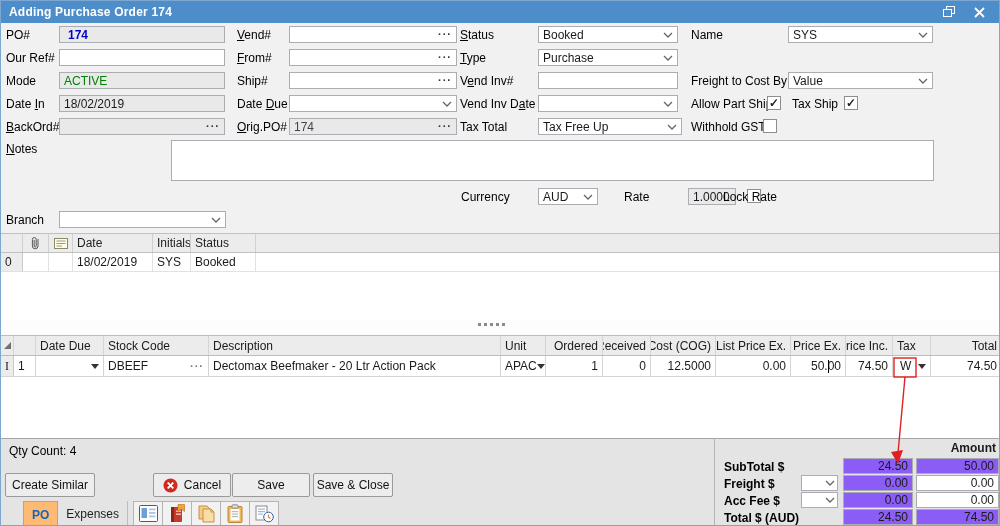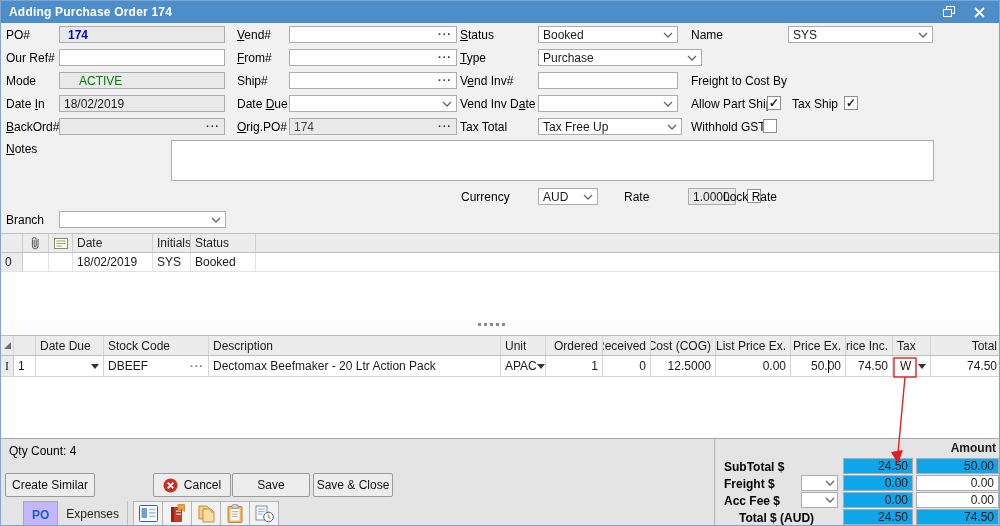--- a/index.html
+++ b/index.html
@@ -15,21 +15,21 @@
 
   
   .lbl { position:absolute; white-space:nowrap; color:#000; font-size:12px; }
   .fld { position:absolute; height:17px; background:#fff; border:1px solid #abadb3; display:flex; align-items:center; padding:0 4px; font-size:12px; }
   .fld .val { flex:1; white-space:nowrap; overflow:hidden; }
   .fld.ro { background:#e9e9ea; }
   .ell { margin-left:auto; color:#333; font-weight:bold; font-size:11px; letter-spacing:1px; line-height:1; cursor:default; }
   .chev { margin-left:auto; display:flex; align-items:center; }
   .cb { position:absolute; width:14px; height:14px; border:1px solid #8e8e8e; background:#fff; display:flex; align-items:center; justify-content:center; font-size:12px; font-weight:bold; color:#222; line-height:1; }
   .blue-bold { color:#0000cc; font-weight:bold; }
-  .green { color:#008000;margin-left:15px; }
+  .green { color:#008000; }
   .dim { color:#444; }
 
   
   .hg { position:absolute; left:0; top:232px; width:1000px; height:86px; background:#fff; border-top:1px solid #c0c0c0; }
   .hg .hrow { display:flex; height:19px; }
   .hg .head { background:#ececec; border-bottom:1px solid #c0c0c0; }
   .hg .cell { border-right:1px solid #d0d0d0; padding:1px 4px; display:flex; align-items:center; white-space:nowrap; overflow:hidden; }
   .hg .head .cell { color:#222; }
   .hg .body .cell { border-right:1px solid #e2e2e2; border-bottom:1px solid #e2e2e2; }
   .hg .ind { width:22px; }
@@ -69,27 +69,27 @@
   .ig .ctx { width:38px; }
   .ig .cto { width:70px; border-right:none; }
   .tridown { margin-left:auto; display:flex; align-items:center; }
 
   
   .footer { position:absolute; left:0; top:437px; width:1000px; height:89px; background:#e4e4e4; border-top:1px solid #a6a6a6; }
   .vdiv { position:absolute; left:713px; top:437px; width:1px; height:89px; background:#b4b4b4; }
   .btn { position:absolute; height:24px; background:#ededed; border:1px solid #9a9a9a; border-radius:2px; display:flex; align-items:center; justify-content:center; gap:6px; font-size:12px; color:#111; cursor:default; }
   .tabbar { position:absolute; left:0; top:500px; width:713px; height:26px; display:flex; align-items:stretch; }
   .tab { display:flex; align-items:center; justify-content:center; font-size:12px; padding:0 8px; }
-  .tab.sel { color:#1464c0; font-weight:bold; background:#c4b5fd; border:1px solid #a8a8a8; border-bottom:none; }
+  .tab.sel { color:#1464c0; font-weight:bold; background:#fdba74; border:1px solid #a8a8a8; border-bottom:none; }
   .tab.plain { color:#222; border-right:1px solid #bdbdbd; }
   .ico-btn { width:30px; margin-left:-1px; background:#f2f2f2; border:1px solid #b5b5b5; display:flex; align-items:center; justify-content:center; height:25px; }
 
   
   .tot-lbl { position:absolute; font-weight:bold; font-size:12px; color:#000; white-space:nowrap; }
-  .tot-fld { position:absolute; height:16px; border:1px solid #abadb3; background:#0ea5e9; display:flex; align-items:center; justify-content:flex-end; padding:0 4px; font-size:12px; }
+  .tot-fld { position:absolute; height:16px; border:1px solid #abadb3; background:#8b5cf6; display:flex; align-items:center; justify-content:flex-end; padding:0 4px; font-size:12px; }
   .tot-fld.wht { background:#fff; }
   .tot-combo { position:absolute; height:16px; width:37px; border:1px solid #abadb3; background:#fff; display:flex; align-items:center; padding:0 2px; }
   .hdr-b { position:absolute; font-weight:bold; font-size:12px; }
 
   .overlay { position:absolute; left:0; top:0; width:1000px; height:526px; pointer-events:none; z-index:50; }
   .caret { position:absolute; left:827px; top:359px; width:1px; height:13px; background:#000; z-index:10; }
   u { text-underline-offset:1px; }
 </style>
 </head>
 <body>
@@ -177,21 +177,21 @@
   <div class="fld" style="left:537px;top:25px;width:140px">
       <span class="val">Booked</span>
       <span class="chev">
         <svg width="10" height="6" viewBox="0 0 10 6">
           <polyline points="1,1 5,5 9,1" fill="none" stroke="#666" stroke-width="1.3"></polyline>
         </svg>
       </span>
     </div>
 
   <span class="lbl" style="left:459px;top:50px"><u>T</u>ype</span>
-  <div class="fld" style="left:537px;top:48px;width:164px">
+  <div class="fld" style="left:537px;top:48px;width:140px">
       <span class="val">Purchase</span>
       <span class="chev">
         <svg width="10" height="6" viewBox="0 0 10 6">
           <polyline points="1,1 5,5 9,1" fill="none" stroke="#666" stroke-width="1.3"></polyline>
         </svg>
       </span>
     </div>
 
   <span class="lbl" style="left:459px;top:73px">V<u>e</u>nd Inv#</span>
   <div class="fld" style="left:537px;top:71px;width:140px">
@@ -222,20 +222,28 @@
   <div class="fld" style="left:787px;top:25px;width:145px">
       <span class="val">SYS</span>
       <span class="chev">
         <svg width="10" height="6" viewBox="0 0 10 6">
           <polyline points="1,1 5,5 9,1" fill="none" stroke="#666" stroke-width="1.3"></polyline>
         </svg>
       </span>
     </div>
 
   <span class="lbl" style="left:690px;top:73px">Freight to Cost By</span>
+  <div class="fld" style="left:787px;top:71px;width:145px">
+      <span class="val">Value</span>
+      <span class="chev">
+        <svg width="10" height="6" viewBox="0 0 10 6">
+          <polyline points="1,1 5,5 9,1" fill="none" stroke="#666" stroke-width="1.3"></polyline>
+        </svg>
+      </span>
+    </div>
 
   <span class="lbl" style="left:690px;top:96px">Allow Part Ship</span>
   <span class="cb" style="left:766px;top:95px">✓</span>
   <span class="lbl" style="left:791px;top:96px">Tax Ship</span>
   <span class="cb" style="left:843px;top:95px">✓</span>
 
   <span class="lbl" style="left:690px;top:119px">Withhold GST</span>
   <span class="cb" style="left:762px;top:118px"></span>
 
   <span class="lbl" style="left:5px;top:141px"><u>N</u>otes</span>

